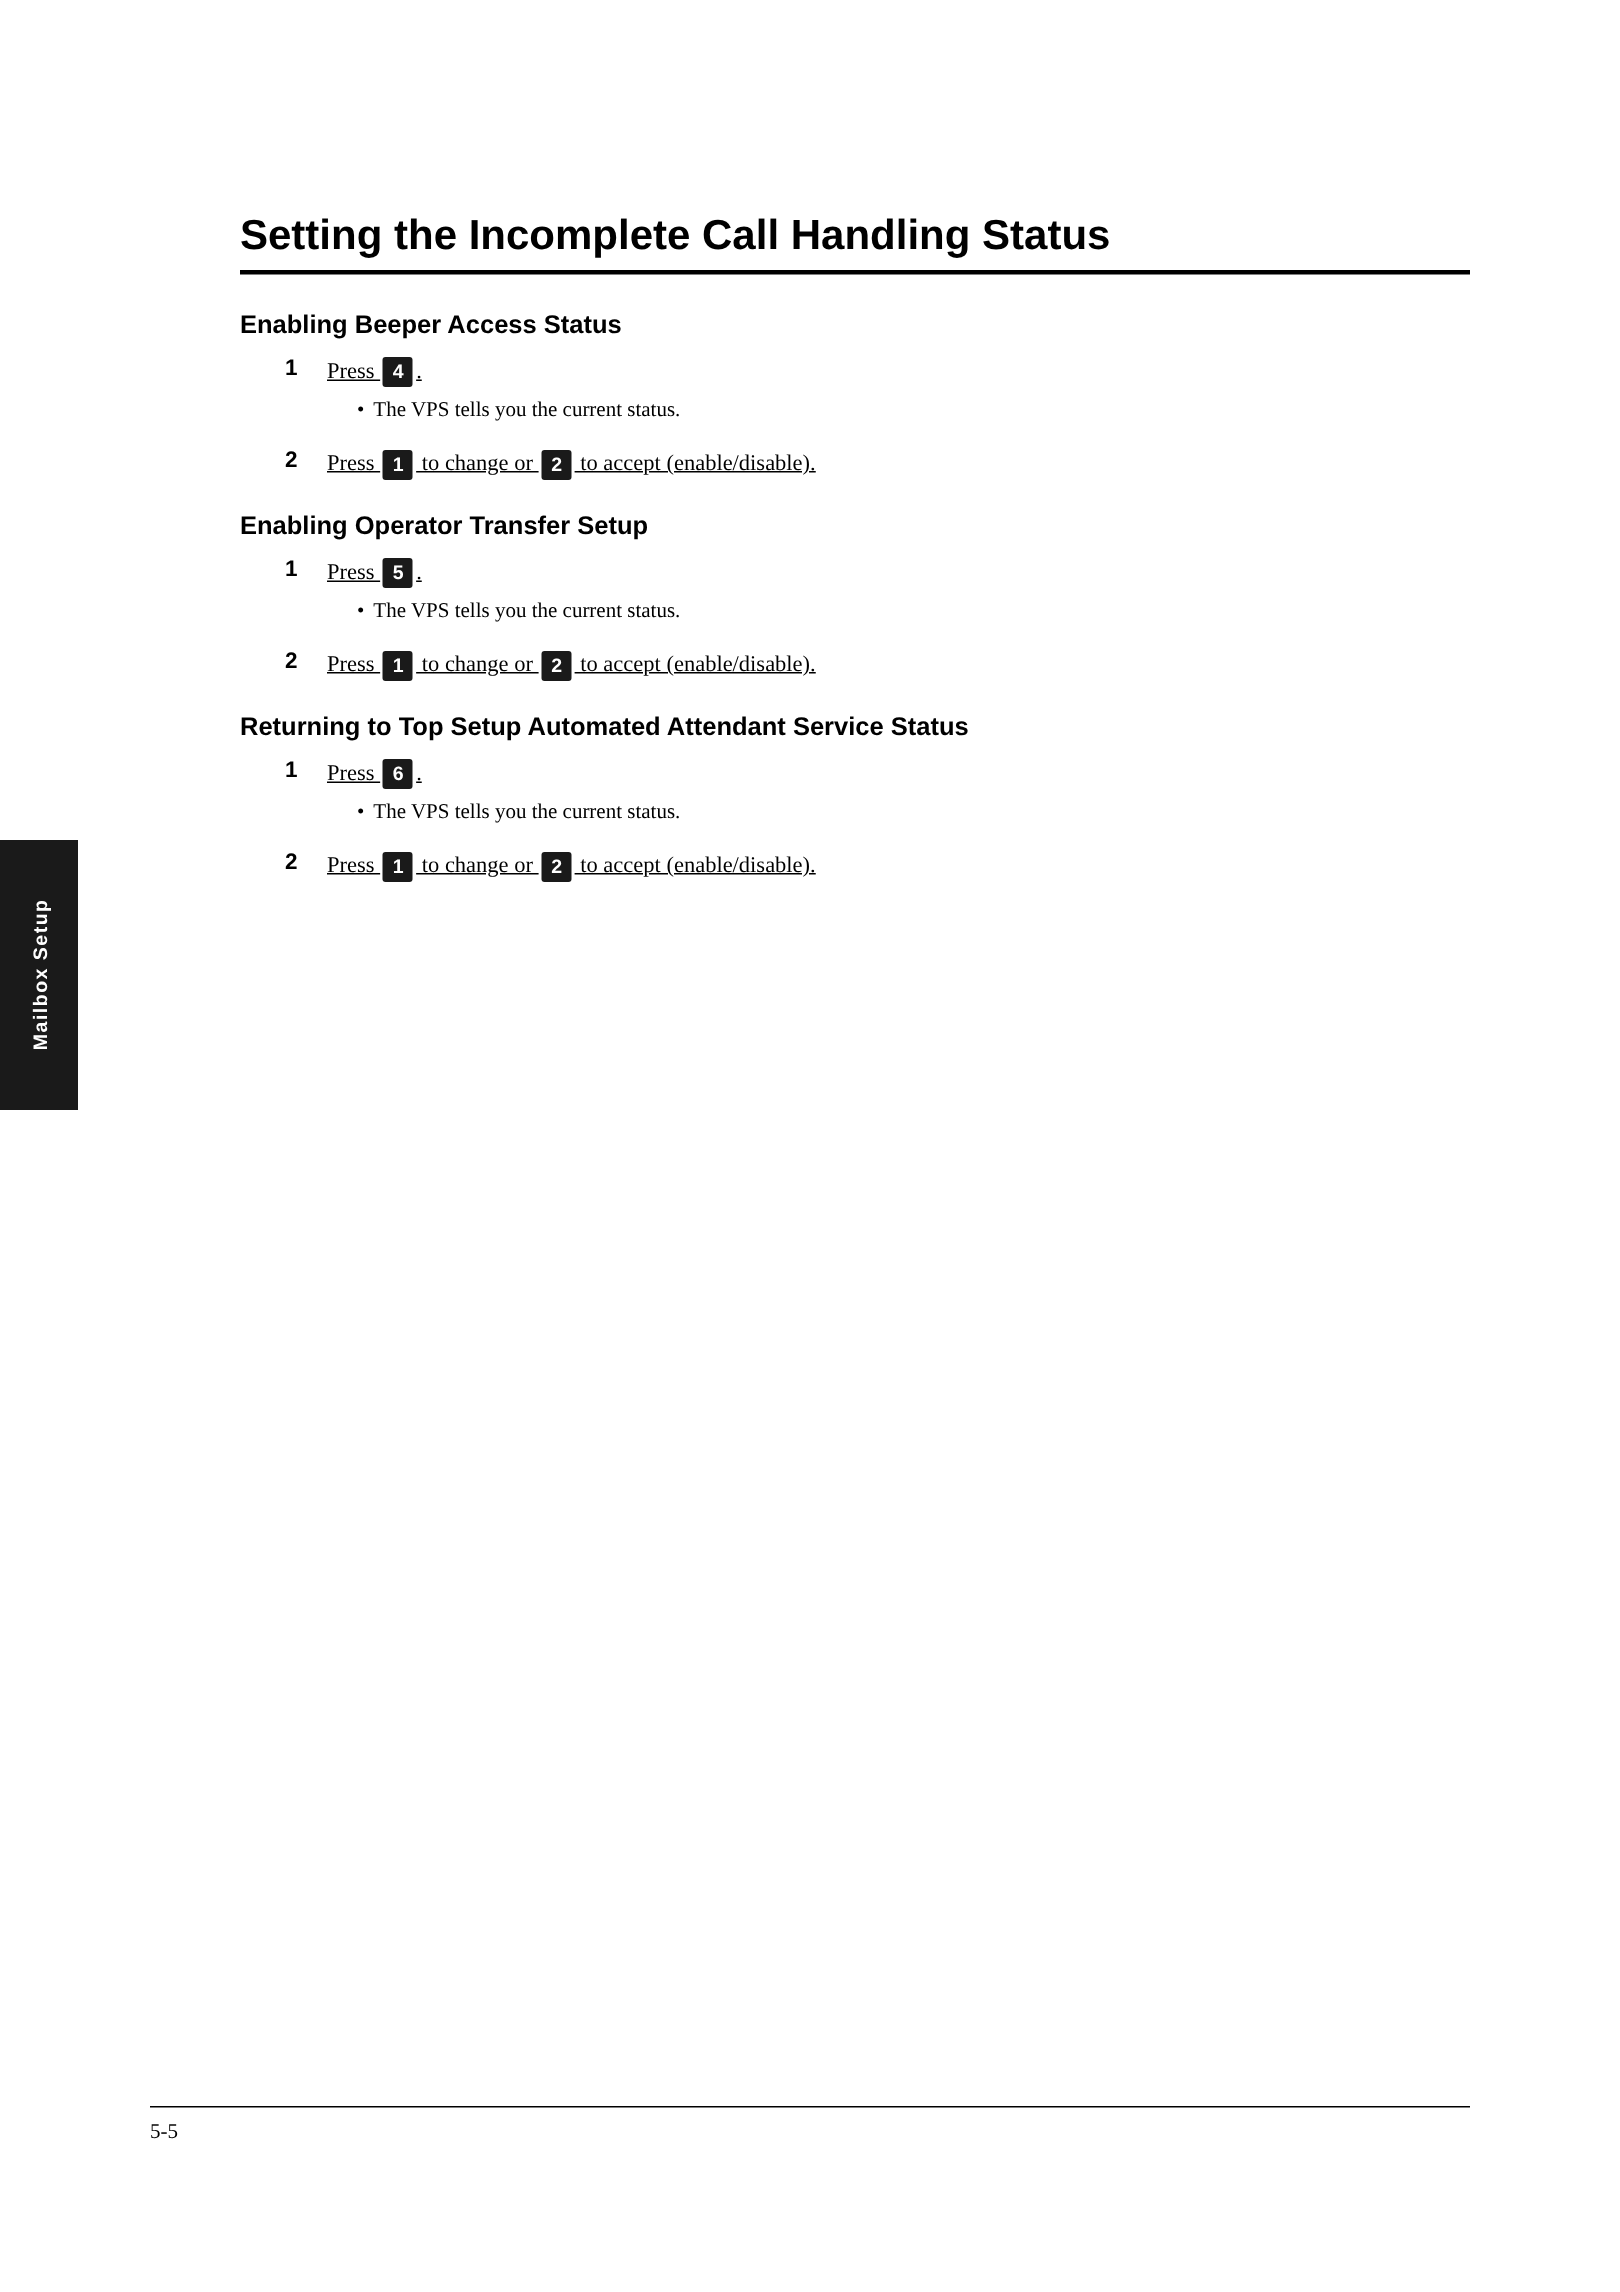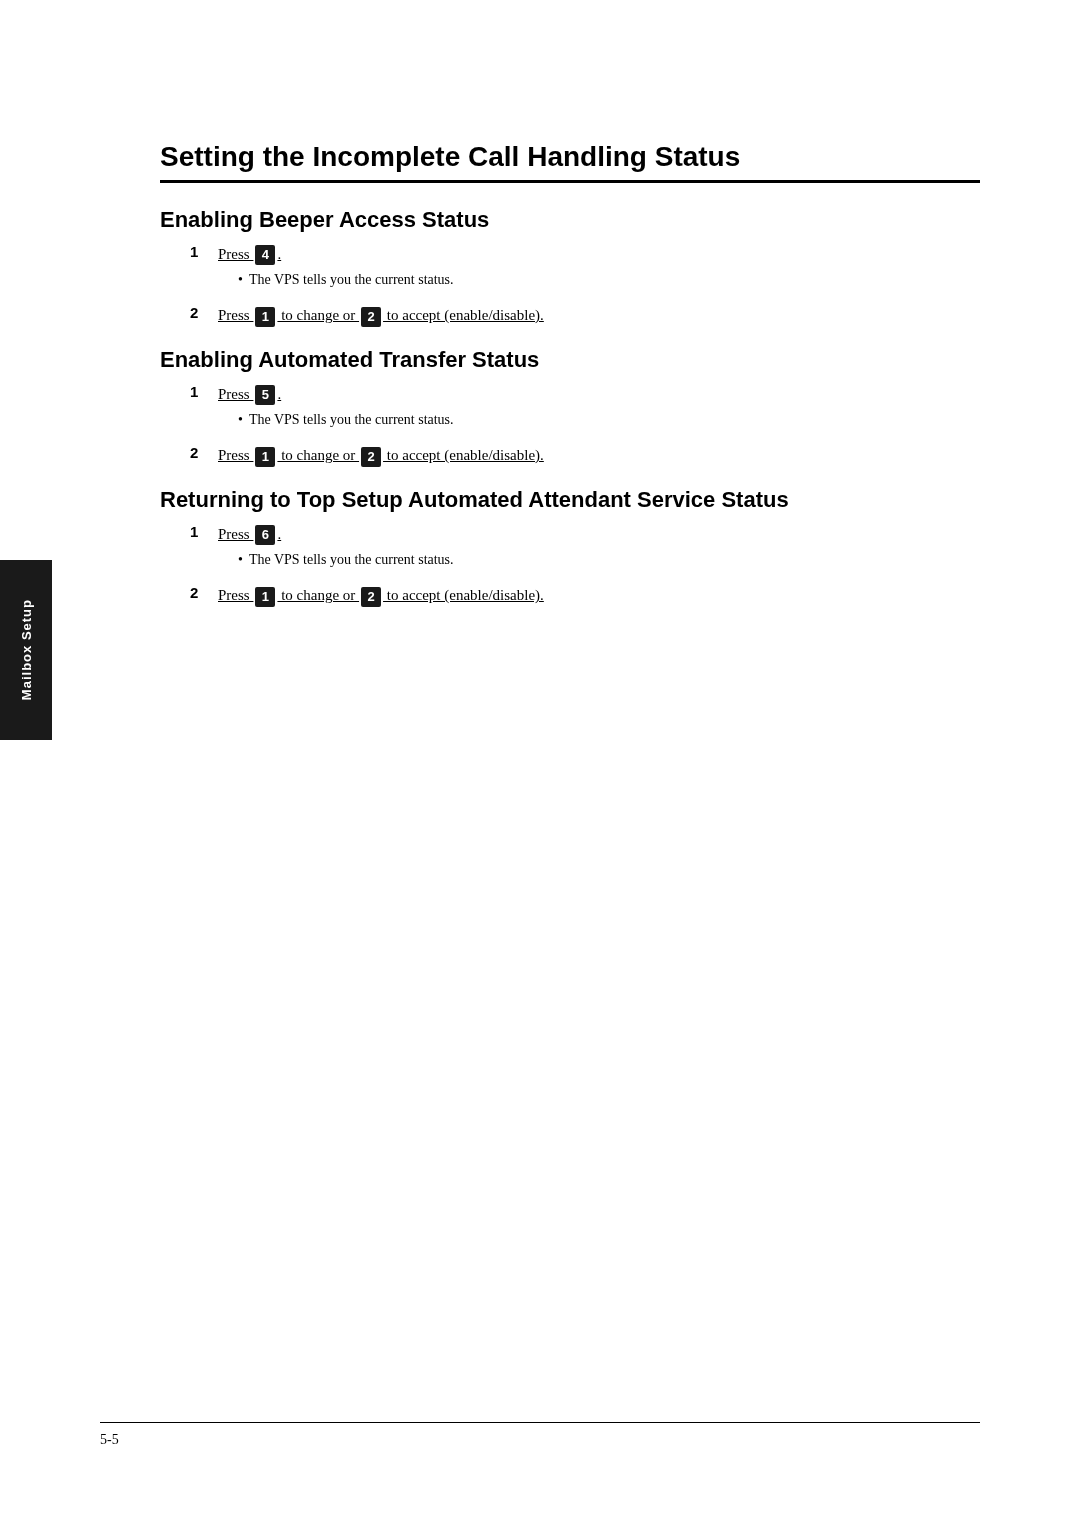--- a/index.html
+++ b/index.html
@@ -66,21 +66,21 @@
 
     .title-rule {
       border: none;
       border-top: 3px solid #000000;
       margin-bottom: 24px;
       margin-top: 6px;
     }
 
     
     .section-heading {
-      font-size: 22px;
+      font-size: 17px;
       font-weight: bold;
       font-family: Arial, Helvetica, sans-serif;
       margin-bottom: 10px;
       margin-top: 20px;
     }
 
     
     .steps-container {
       margin-left: 30px;
     }
@@ -141,21 +141,21 @@
     }
 
     .bullet-dot {
       margin-right: 6px;
       font-size: 14px;
     }
 
     
     .footer {
       position: absolute;
-      bottom: 80px;
+      bottom: 98px;
       left: 100px;
       right: 100px;
     }
 
     .footer-rule {
       border: none;
       border-top: 1px solid #000000;
       margin-bottom: 8px;
     }
 
@@ -204,21 +204,21 @@
           <div class="step-content">
             <span class="step-text">
               Press <span class="key-badge">1</span> to change or <span class="key-badge">2</span> to accept (enable/disable).
             </span>
           </div>
         </div>
       </div>
     </div>
 
     <div class="section-block">
-      <div class="section-heading">Enabling Automated Transfer Status</div>
+      <div class="section-heading">Enabling Operator Transfer Setup</div>
 
       <div class="steps-container">
 
         <div class="step">
           <span class="step-number">1</span>
           <div class="step-content">
             <span class="step-text">
               Press <span class="key-badge">5</span>.
             </span>
             <div class="bullet-item">

